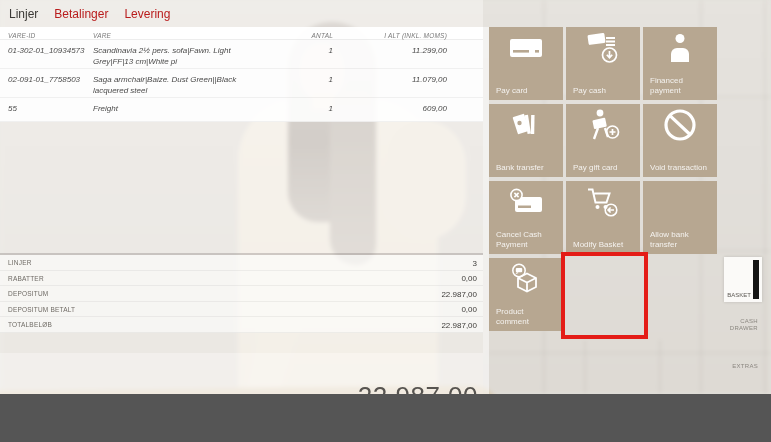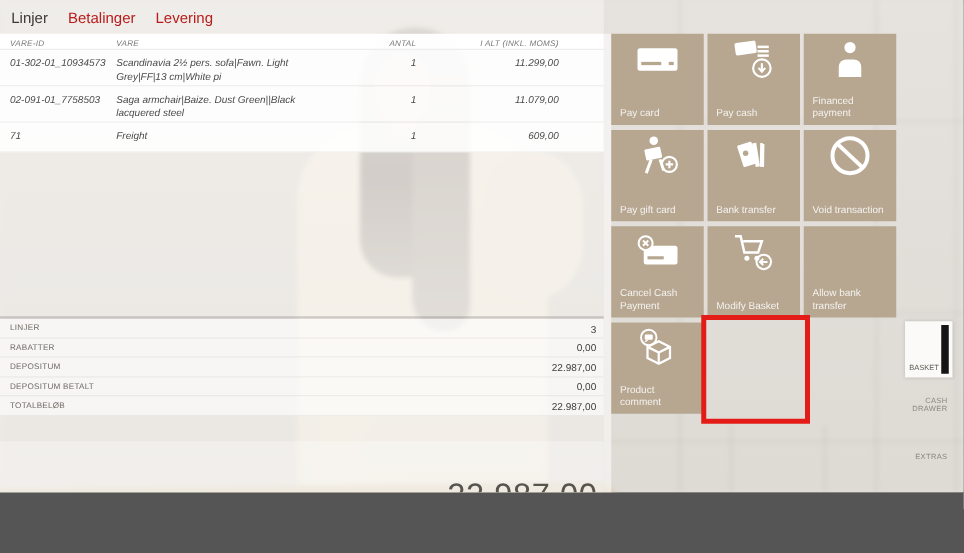--- a/index.html
+++ b/index.html
@@ -144,21 +144,21 @@
     <div class="cell c-qty">1</div>
     <div class="cell c-total">11.299,00</div>
   </div>
   <div class="trow" style="top:69px; height:29px;">
     <div class="cell c-id">02-091-01_7758503</div>
     <div class="cell c-name">Saga armchair|Baize. Dust Green||Black lacquered steel</div>
     <div class="cell c-qty">1</div>
     <div class="cell c-total">11.079,00</div>
   </div>
   <div class="trow" style="top:98px; height:24px;">
-    <div class="cell c-id">71</div>
+    <div class="cell c-id">55</div>
     <div class="cell c-name">Freight</div>
     <div class="cell c-qty">1</div>
     <div class="cell c-total">609,00</div>
   </div>
 
   <div class="summary">
     <div class="srow">
       <span class="s-label">LINJER</span>
       <span class="s-value">3</span>
     </div>
@@ -217,43 +217,43 @@
         <svg width="26" height="30" viewBox="0 0 26 30">
             <circle cx="13" cy="5.5" r="4.5" fill="#fff"></circle>
             <path d="M4 29 v-8 a6 6 0 0 1 6-6 h6 a6 6 0 0 1 6 6 v8 z" fill="#fff"></path>
           </svg>
       </span>
       <span class="lbl">Financed payment</span>
     </div>
 
     <div class="abtn">
       <span class="ic">
-        <svg width="36" height="32" viewBox="0 0 36 32">
-          <circle cx="15" cy="4" r="3.4" fill="#fff"></circle>
-          <path d="M9 30 l4-11 M20 19 l3 9" stroke="#fff" stroke-width="2.4" fill="none"></path>
-          <rect x="8" y="10" width="13" height="9" rx="1" fill="#fff" transform="rotate(-12 14 14)"></rect>
-          <circle cx="27.5" cy="23" r="6" fill="none" stroke="#fff" stroke-width="1.7"></circle>
-          <path d="M27.5 20v6 M24.5 23h6" stroke="#fff" stroke-width="1.7"></path>
-        </svg>
-      </span>
-      <span class="lbl">Pay gift card</span>
-    </div>
-
-    <div class="abtn">
-      <span class="ic">
         <svg width="34" height="28" viewBox="0 0 34 28">
           <g fill="#fff">
             <rect x="6" y="4" width="12" height="18" rx="1" transform="rotate(-18 12 13)"></rect>
             <rect x="17" y="4" width="3.4" height="19" transform="rotate(-9 18 13)"></rect>
             <rect x="22" y="4" width="3.4" height="19" transform="rotate(1 23 13)"></rect>
           </g>
           <circle cx="10.5" cy="12" r="2.2" fill="#b7a791"></circle>
         </svg>
       </span>
       <span class="lbl">Bank transfer</span>
+    </div>
+
+    <div class="abtn">
+      <span class="ic">
+        <svg width="36" height="32" viewBox="0 0 36 32">
+          <circle cx="15" cy="4" r="3.4" fill="#fff"></circle>
+          <path d="M9 30 l4-11 M20 19 l3 9" stroke="#fff" stroke-width="2.4" fill="none"></path>
+          <rect x="8" y="10" width="13" height="9" rx="1" fill="#fff" transform="rotate(-12 14 14)"></rect>
+          <circle cx="27.5" cy="23" r="6" fill="none" stroke="#fff" stroke-width="1.7"></circle>
+          <path d="M27.5 20v6 M24.5 23h6" stroke="#fff" stroke-width="1.7"></path>
+        </svg>
+      </span>
+      <span class="lbl">Pay gift card</span>
     </div>
 
     <div class="abtn">
       <span class="ic">
         <svg width="36" height="36" viewBox="0 0 36 36">
             <circle cx="18" cy="18" r="14" fill="none" stroke="#fff" stroke-width="3.2"></circle>
             <line x1="8.2" y1="8.8" x2="27.5" y2="27" stroke="#fff" stroke-width="3.2"></line>
           </svg>
       </span>
       <span class="lbl">Void transaction</span>

